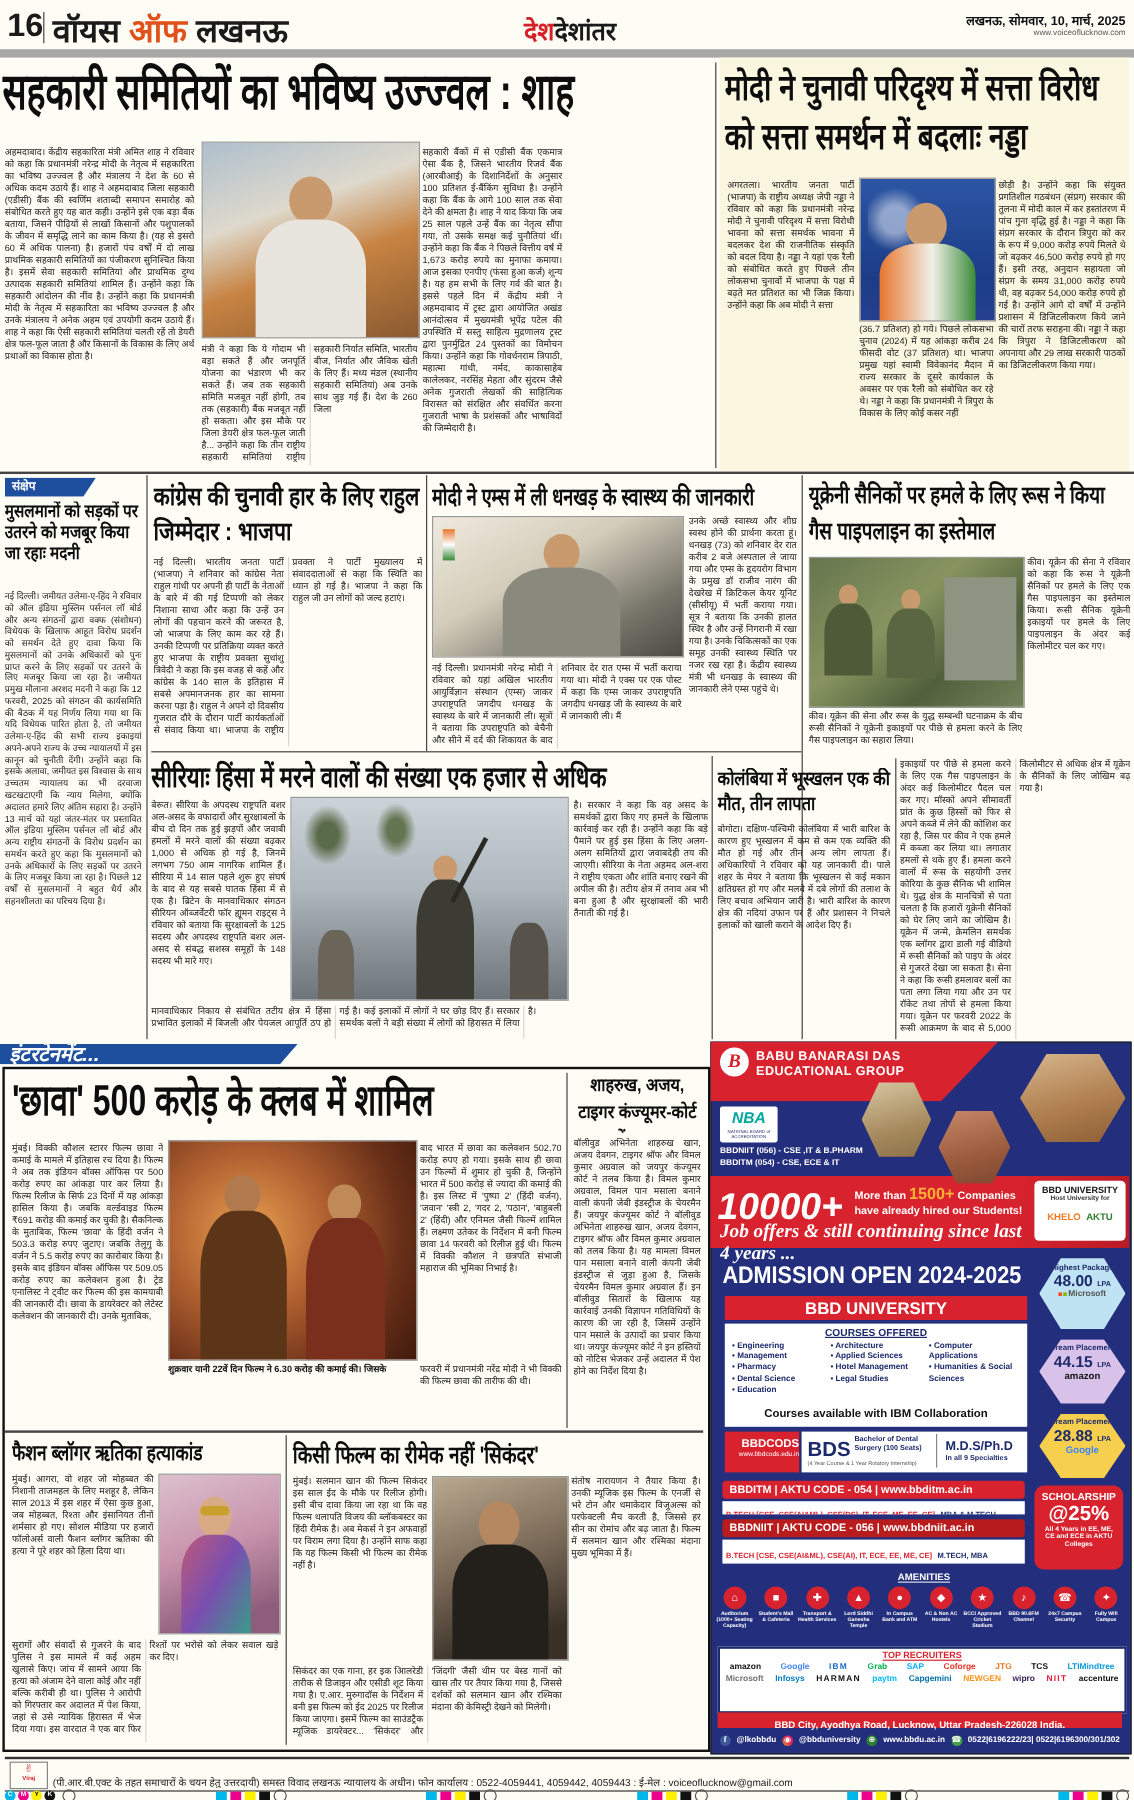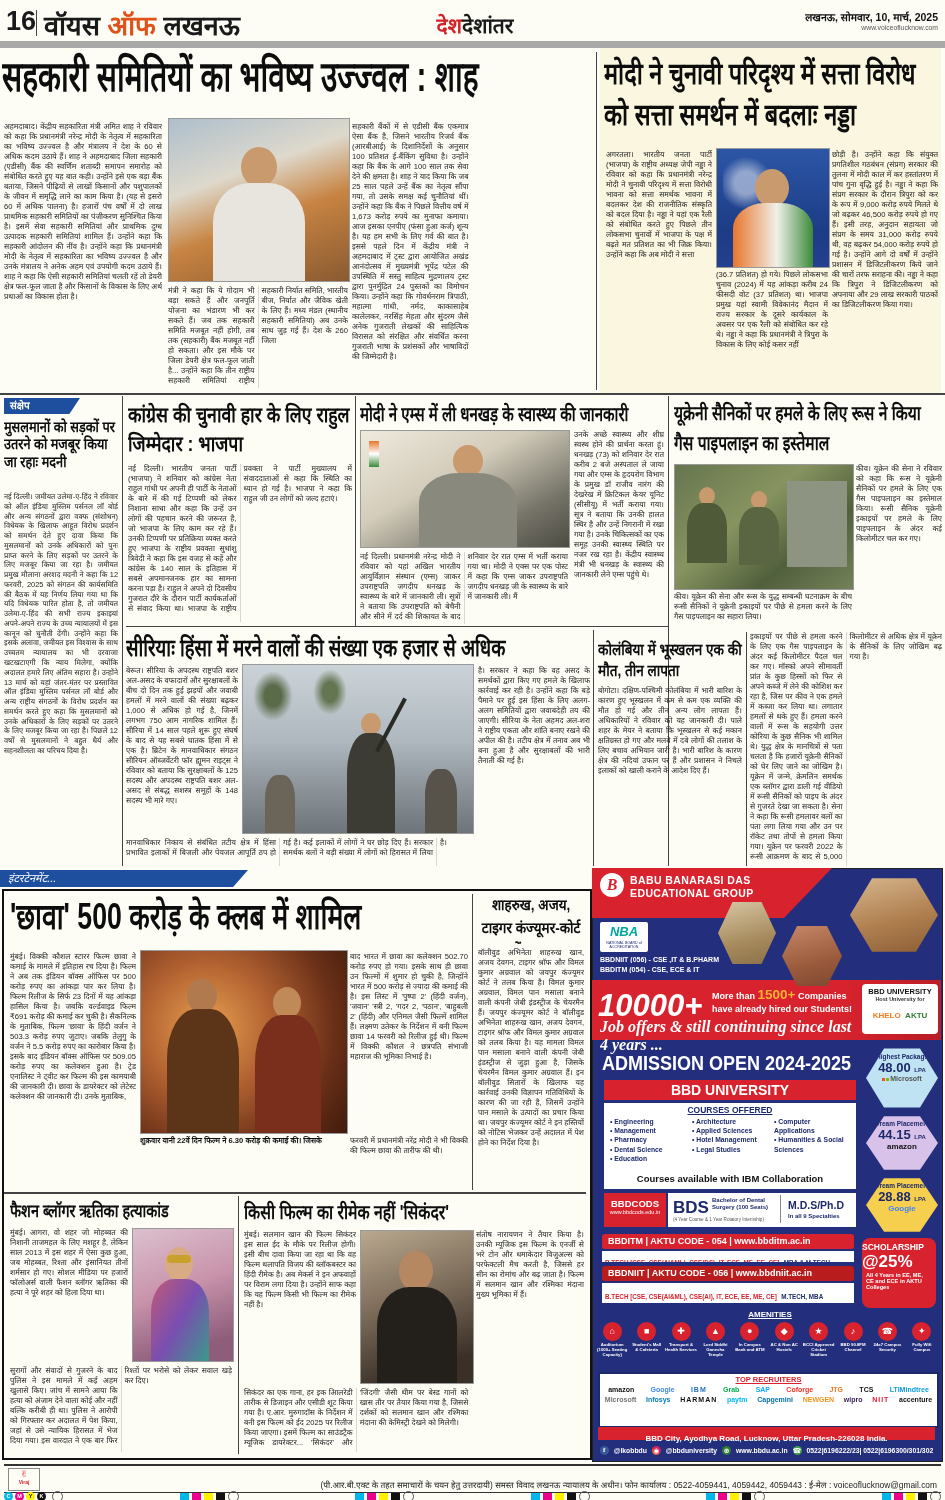--- a/index.html
+++ b/index.html
@@ -143,21 +143,21 @@
   <div class="bt c3" style="left:126px;top:838px;width:464px;height:28px">मानवाधिकार निकाय से संबंधित तटीय क्षेत्र में हिंसा प्रभावित इलाकों में बिजली और पेयजल आपूर्ति ठप हो गई है। कई इलाकों में लोगों ने घर छोड़ दिए हैं। सरकार समर्थक बलों ने बड़ी संख्या में लोगों को हिरासत में लिया है।</div>
   <div class="vr" style="left:593px;top:630px;height:236px"></div>
 
   <div class="hl" style="left:598px;top:640px;width:146px;height:42px">
     <span class="cx" style="width:172px;font-size:16px;line-height:1.3;transform:scaleX(0.85)">कोलंबिया में भूस्खलन एक की मौत, तीन लापता</span>
   </div>
   <div class="bt" style="left:598px;top:686px;width:144px;height:180px">बोगोटा। दक्षिण-पश्चिमी कोलंबिया में भारी बारिश के कारण हुए भूस्खलन में कम से कम एक व्यक्ति की मौत हो गई और तीन अन्य लोग लापता हैं। अधिकारियों ने रविवार को यह जानकारी दी। पाले शहर के मेयर ने बताया कि भूस्खलन से कई मकान क्षतिग्रस्त हो गए और मलबे में दबे लोगों की तलाश के लिए बचाव अभियान जारी है। भारी बारिश के कारण क्षेत्र की नदियां उफान पर हैं और प्रशासन ने निचले इलाकों को खाली कराने के आदेश दिए हैं।</div>
   <div class="vr" style="left:746px;top:632px;height:234px"></div>
 
   <div class="abs" style="left:0;top:870px;width:248px;height:17px;background:#1d4f9e;clip-path:polygon(0 0,100% 0,94% 100%,0 100%)">
-    <span style="color:#fff;font-size:11px;font-weight:400;font-style:italic;padding-left:8px;line-height:17px;display:block">इंटरटेनमेंट...</span>
+    <span style="color:#fff;font-size:17px;font-weight:700;font-style:italic;padding-left:8px;line-height:17px;display:block">इंटरटेनमेंट...</span>
   </div>
   <div class="abs" style="left:2px;top:889px;width:586px;height:567px;border:2px solid #111"></div>
 
   <div class="hl" style="left:10px;top:894px;width:458px;height:52px">
     <span class="cx" style="width:616px;font-size:36px;line-height:1.3;transform:scaleX(0.74);white-space:nowrap">'छावा' 500 करोड़ के क्लब में शामिल</span>
   </div>
   <div class="vr" style="left:472px;top:894px;height:296px"></div>
   <div class="hl" style="left:478px;top:894px;width:106px;height:50px">
     <span class="cx" style="width:118px;font-size:15px;line-height:1.5;text-align:center;transform:scaleX(0.9)">शाहरुख, अजय, टाइगर कंज्यूमर-कोर्ट में तलब</span>
   </div>
@@ -253,21 +253,21 @@
       <div class="crs">• <span>Applied Sciences</span></div>
       <div class="crs">• <span>Hotel Management</span></div>
       <div class="crs">• <span>Legal Studies</span></div>
       <div class="crs">• <span>Computer Applications</span></div>
       <div class="crs">• <span>Humanities &amp; Social Sciences</span></div>
 
     </div>
     <div style="text-align:center;color:#111;font-weight:800;font-size:9.5px">Courses available with IBM Collaboration</div>
   </div>
 
-  <div class="abs" style="left:604px;top:1193px;width:62px;height:34px;background:#d8232e;text-align:center">
+  <div class="abs" style="left:604px;top:1193px;width:62px;height:34px;background:#d8232e;text-align:right">
     <div style="color:#fff;font-weight:800;font-size:9.5px;margin-top:5px">BBDCODS</div>
     <div style="color:#fff;font-size:5.5px">www.bbdcods.edu.in</div>
   </div>
   <div class="abs" style="left:668px;top:1193px;width:188px;height:34px;background:#fff">
     <span style="position:absolute;left:5px;top:5px;color:#1c2a6b;font-weight:800;font-size:17px">BDS</span>
     <span style="position:absolute;left:44px;top:4px;color:#1c2a6b;font-weight:800;font-size:6px;line-height:1.2"><span>Bachelor of Dental</span><br><span>Surgery (100 Seats)</span></span>
     <span style="position:absolute;left:5px;top:24px;color:#555;font-size:4.6px">(4 Year Course &amp; 1 Year Rotatory Internship)</span>
     <span style="position:absolute;left:112px;top:2px;height:28px;width:1px;background:#888"></span>
     <span style="position:absolute;left:120px;top:6px;color:#1c2a6b;font-weight:800;font-size:10.5px">M.D.S/Ph.D</span>
     <span style="position:absolute;left:120px;top:20px;color:#1c2a6b;font-weight:800;font-size:6px">In all 9 Specialties</span>
@@ -297,21 +297,21 @@
     <span style="font-size:6.3px;font-weight:800;color:#1c2a6b">MBA &amp; M.TECH</span>
   </div>
   <div class="abs" style="left:602px;top:1266px;width:252px;height:15px;background:#b91c1c;border-radius:3px">
     <span style="color:#fff;font-size:9px;font-weight:800;padding-left:6px;line-height:15px;display:block;white-space:nowrap;overflow:hidden"><span>BBDNIIT</span> | <span>AKTU CODE - 056</span> | <span>www.bbdniit.ac.in</span></span>
   </div>
   <div class="abs" style="left:602px;top:1283px;width:252px;height:20px;background:#fff;overflow:hidden;line-height:1.4">
     <span style="font-size:6.3px;font-weight:800;color:#d8232e;padding-left:3px">B.TECH [CSE, CSE(AI&amp;ML), CSE(AI), IT, ECE, EE, ME, CE]</span>
     <span style="font-size:6.3px;font-weight:800;color:#1c2a6b">M.TECH, MBA</span>
     
   </div>
-  <div class="abs" style="left:862px;top:1238px;width:74px;height:70px;background:#d8232e;border-radius:8px;color:#fff;overflow:hidden">
+  <div class="abs" style="left:862px;top:1238px;width:74px;height:70px;background:#d8232e;border-radius:8px;text-align:center;color:#fff;overflow:hidden">
     <div style="font-weight:800;font-size:8.5px;margin-top:4px">SCHOLARSHIP</div>
     <div style="font-weight:800;font-size:17px">@25%</div>
     <div style="font-weight:bold;font-size:5.6px;padding:0 4px">All 4 Years in EE, ME, CE and ECE in AKTU Colleges</div>
   </div>
 
   <div class="adtxt" style="left:602px;top:1310px;width:336px;text-align:center;font-size:8px;font-weight:800;text-decoration:underline">AMENITIES</div>
   <div class="abs" style="left:596px;top:1322px;width:342px;height:46px;display:flex;gap:2px">
     <div class="amen"><div class="cir">⌂</div><span>Auditorium (1000+ Seating Capacity)</span></div>
     <div class="amen"><div class="cir">■</div><span>Student's Mall &amp; Cafeteria</span></div>
     <div class="amen"><div class="cir">✚</div><span>Transport &amp; Health Services</span></div>
@@ -361,21 +361,21 @@
     <span>www.bbdu.ac.in</span>
     <span style="width:9px;height:9px;border-radius:50%;background:#43a047;text-align:center;line-height:9px">☎</span>
     <span>0522|6196222/23| 0522|6196300/301/302</span>
   </div>
 
   <div class="abs" style="left:4px;top:1464px;width:937px;height:26px;border-top:2px solid #333;border-bottom:1px solid #333">
     <div class="abs" style="left:4px;top:2px;width:30px;height:21px;border:1px solid #888;text-align:center">
       <div style="color:#d8232e;font-size:9px;line-height:10px">✌</div>
       <div style="color:#d8232e;font-size:5px;font-weight:bold">Viraj</div>
     </div>
-    <div class="abs" style="left:40px;top:13px;width:893px;text-align:right;font-size:8.4px;color:#222;white-space:nowrap;overflow:hidden">(पी.आर.बी.एक्ट के तहत समाचारों के चयन हेतु उत्तरदायी) समस्त विवाद लखनऊ न्यायालय के अधीन। फोन कार्यालय : 0522-4059441, 4059442, 4059443 : ई-मेल : voiceoflucknow@gmail.com</div>
+    <div class="abs" style="left:40px;top:13px;width:893px;text-align:left;font-size:8.4px;color:#222;white-space:nowrap;overflow:hidden">(पी.आर.बी.एक्ट के तहत समाचारों के चयन हेतु उत्तरदायी) समस्त विवाद लखनऊ न्यायालय के अधीन। फोन कार्यालय : 0522-4059441, 4059442, 4059443 : ई-मेल : voiceoflucknow@gmail.com</div>
   </div>
 
   <div class="abs" style="left:4px;top:1492px;width:937px;height:8px;display:flex;align-items:center">
     <span style="width:9px;height:9px;border-radius:50%;background:#00b7eb;color:#fff;font-size:5.5px;font-weight:bold;text-align:center;line-height:9px;margin-right:2px">C</span>
     <span style="width:9px;height:9px;border-radius:50%;background:#ec008c;color:#fff;font-size:5.5px;font-weight:bold;text-align:center;line-height:9px;margin-right:2px">M</span>
     <span style="width:9px;height:9px;border-radius:50%;background:#ffef00;color:#111;font-size:5.5px;font-weight:bold;text-align:center;line-height:9px;margin-right:2px">Y</span>
     <span style="width:9px;height:9px;border-radius:50%;background:#111;color:#fff;font-size:5.5px;font-weight:bold;text-align:center;line-height:9px;margin-right:6px">K</span>
     <span class="reg"></span>
     <span style="flex:1"></span>
     <span class="sq" style="background:#00b7eb"></span>

